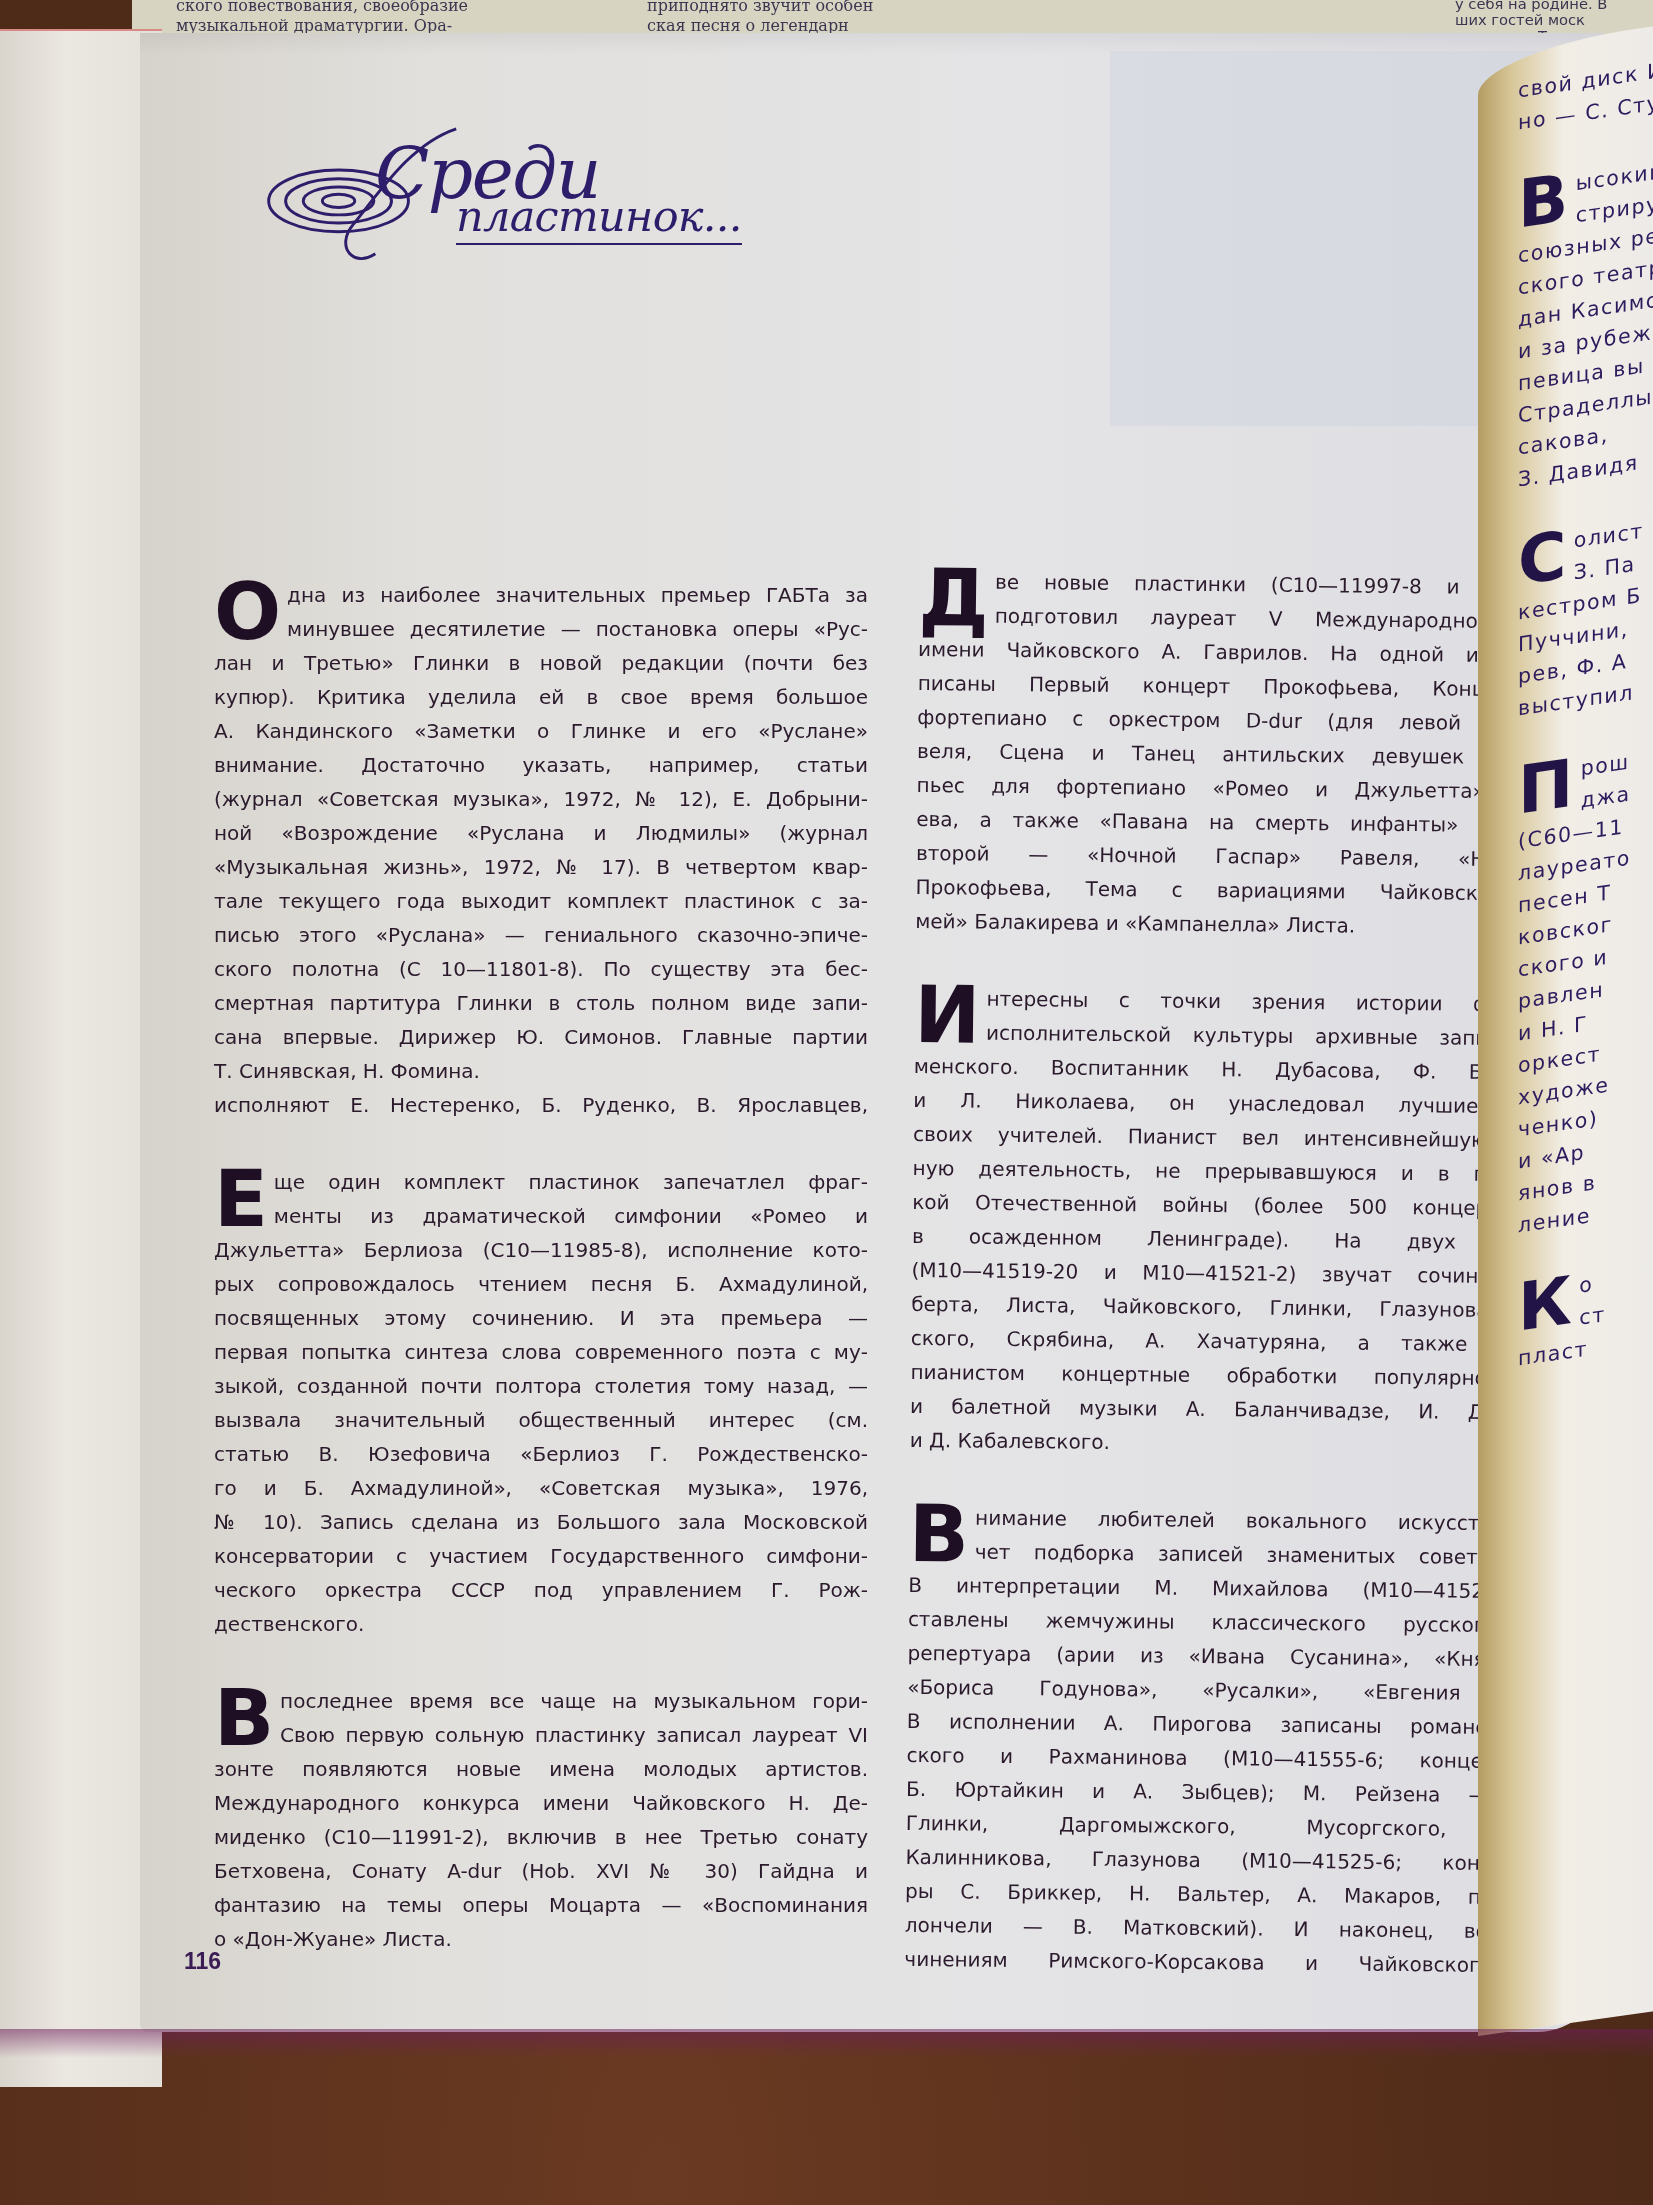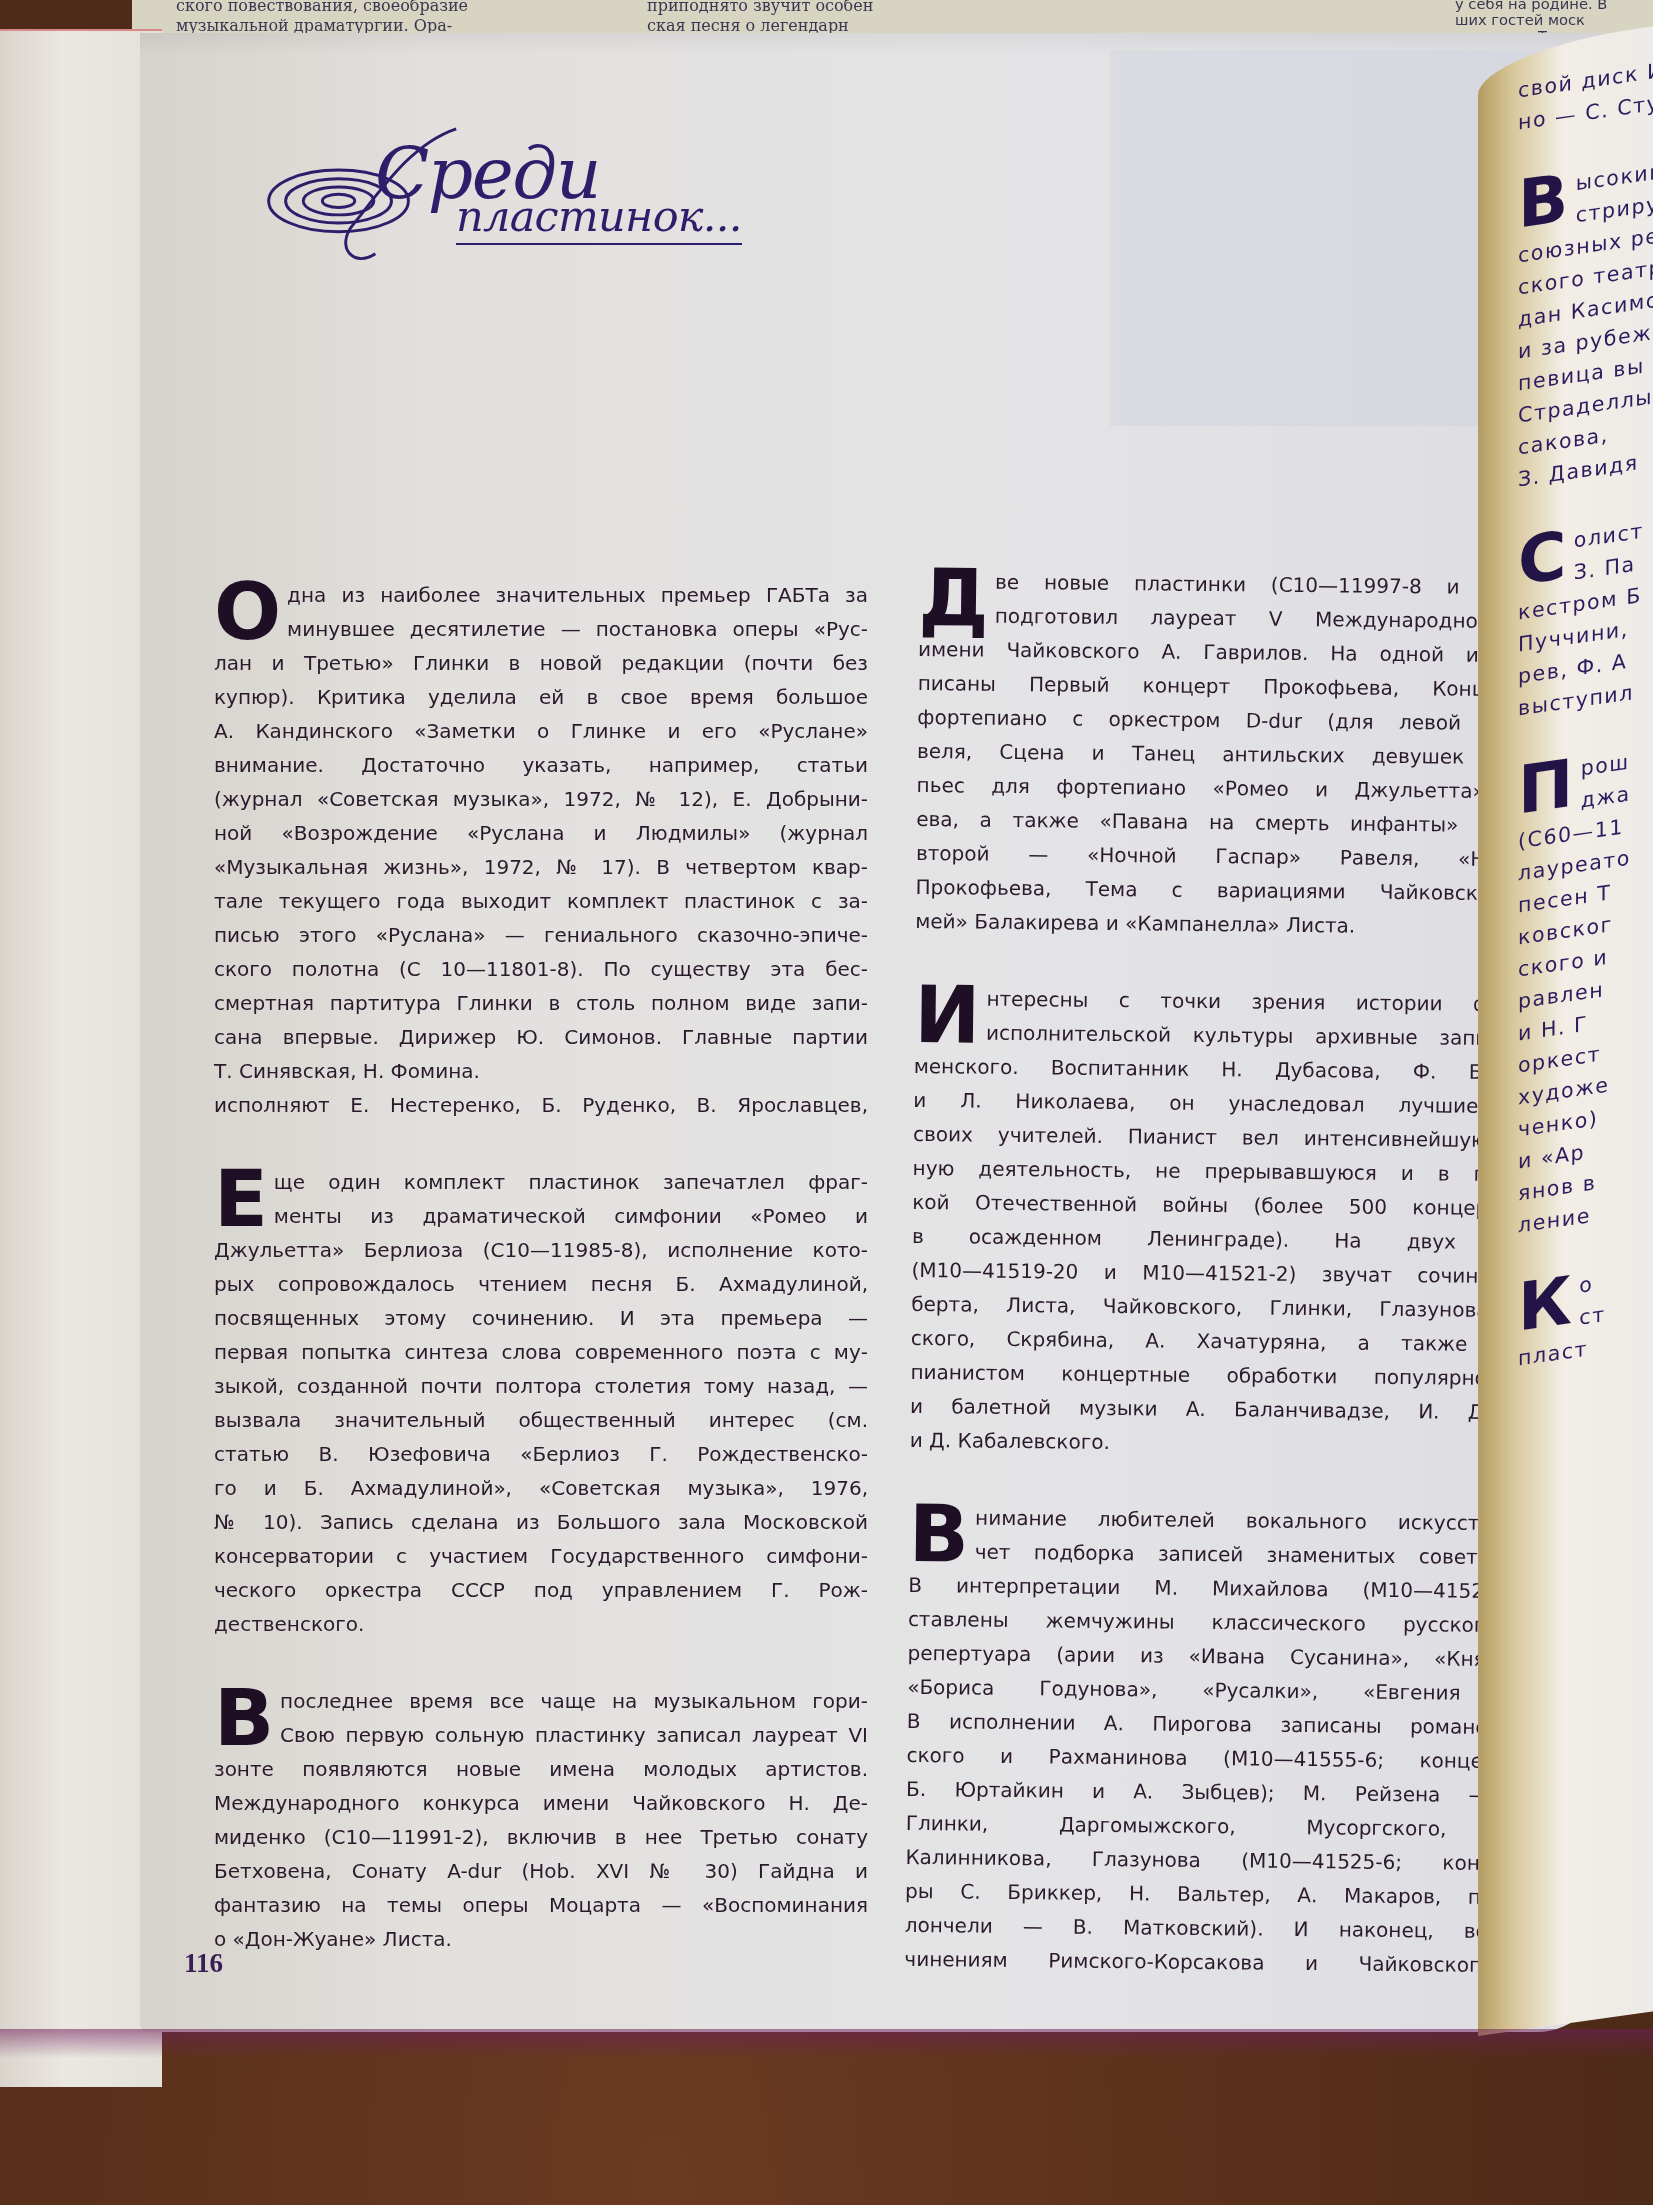--- a/index.html
+++ b/index.html
@@ -86,22 +86,22 @@
     .para { margin-bottom: 43px; }
     .para .line { display: block; white-space: nowrap; text-align: justify; text-align-last: justify; }
     .para .line.last { text-align-last: left; }
     .dropcap {
       float: left; font-size: 79px; line-height: 62px; font-weight: bold;
       color: #1f0f24; margin-right: 5.9px; margin-top: 2.9px;
       font-family: "DejaVu Sans", sans-serif;
     }
     .page-number {
       position: absolute; left: 44px; top: 1915px;
-      font-family: Liberation Serif, serif; font-weight: bold;
-      font-size: 27px; color: #3b1d55; text-align: center;
+      font-family: Liberation Sans, sans-serif; font-weight: bold;
+      font-size: 23px; color: #3b1d55; text-align: center;
     }
     
     .curl-page {
       position: absolute; left: 1478px; top: 51px; width: 191px; height: 1985px;
       background: linear-gradient(90deg, #b49c62 0%, #d8c79a 18%, #f2eee6 45%, #eceae8 100%);
       border-top-left-radius: 162px 44px;
       transform: skewY(-8deg); transform-origin: left top;
       overflow: hidden;
     }
     .curl-text {

